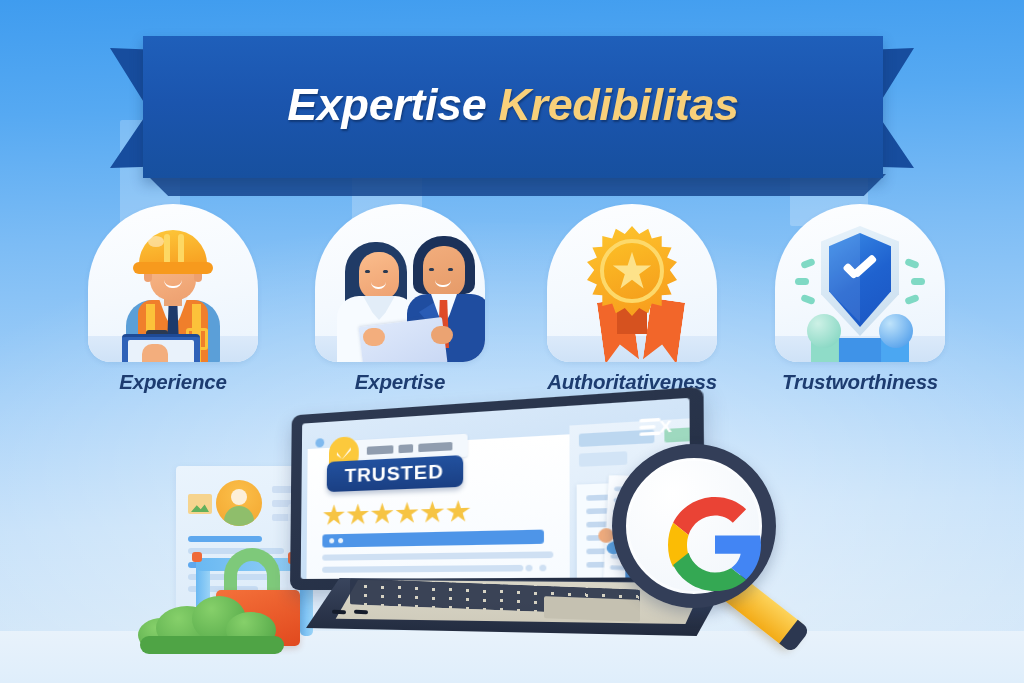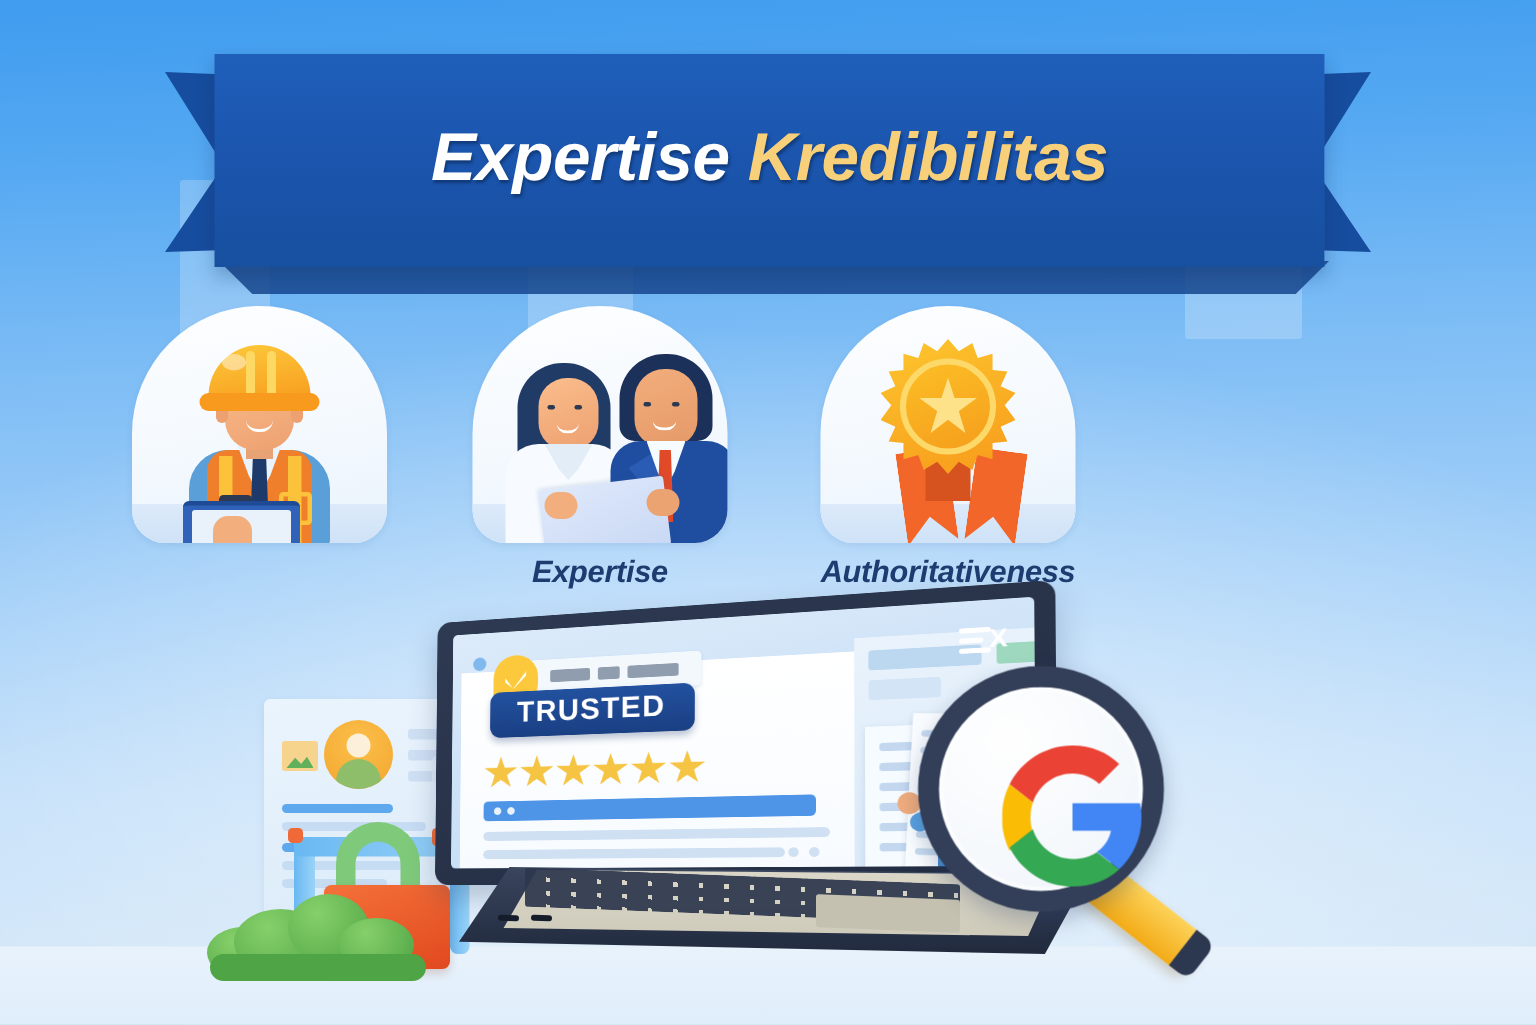--- a/index.html
+++ b/index.html
@@ -421,20 +421,21 @@
           <div class="w-helmet-ridge b"></div>
           <div class="w-helmet-gloss"></div>
           <div class="w-helmet-brim"></div>
           <div class="w-pocket"></div>
           <div class="w-clip-top"></div>
           <div class="w-clip"></div>
           <div class="w-clip-paper"></div>
           <div class="w-hand"></div>
         </div>
       </div>
+      <div class="pillar-label">Experience</div>
     </div>
 
     <div class="pillar p2">
       <div class="medallion">
         <div class="med-floor"></div>
         <div class="art">
           <div class="a-ribbon l"></div>
           <div class="a-ribbon r"></div>
           <div class="a-ribbon-dark"></div>
           <div class="a-burst"></div>
@@ -466,20 +467,44 @@
           <div class="e-m-shirt"></div>
           <div class="e-m-tie"></div>
           <div class="e-doc"></div>
           <div class="e-hand-l"></div>
           <div class="e-hand-r"></div>
         </div>
       </div>
       <div class="pillar-label">Expertise</div>
     </div>
 
+    <div class="pillar p3">
+      <div class="medallion">
+        <div class="med-floor"></div>
+        <div class="art">
+          <div class="t-spark a"></div>
+            <div class="t-spark b"></div>
+            <div class="t-spark c"></div>
+          <div class="t-spark d"></div>
+            <div class="t-spark e"></div>
+            <div class="t-spark f"></div>
+          <div class="t-plinth"></div>
+          <div class="t-ball green"></div>
+          <div class="t-ball blue"></div>
+          <div class="t-shield-outer"></div>
+          <div class="t-shield"></div>
+          <div class="t-shield-hl"></div>
+          <div class="t-check">
+              <i class="s"></i>
+              <i class="l"></i>
+            </div>
+        </div>
+      </div>
+      <div class="pillar-label">Trustworthiness</div>
+    </div>
   </div>
 
   <div id="scene">
     <div id="scene-floor"></div>
 
     <div id="bg-card">
       <div class="avatar">
         <div class="head"></div>
           <div class="body"></div>
       </div>

